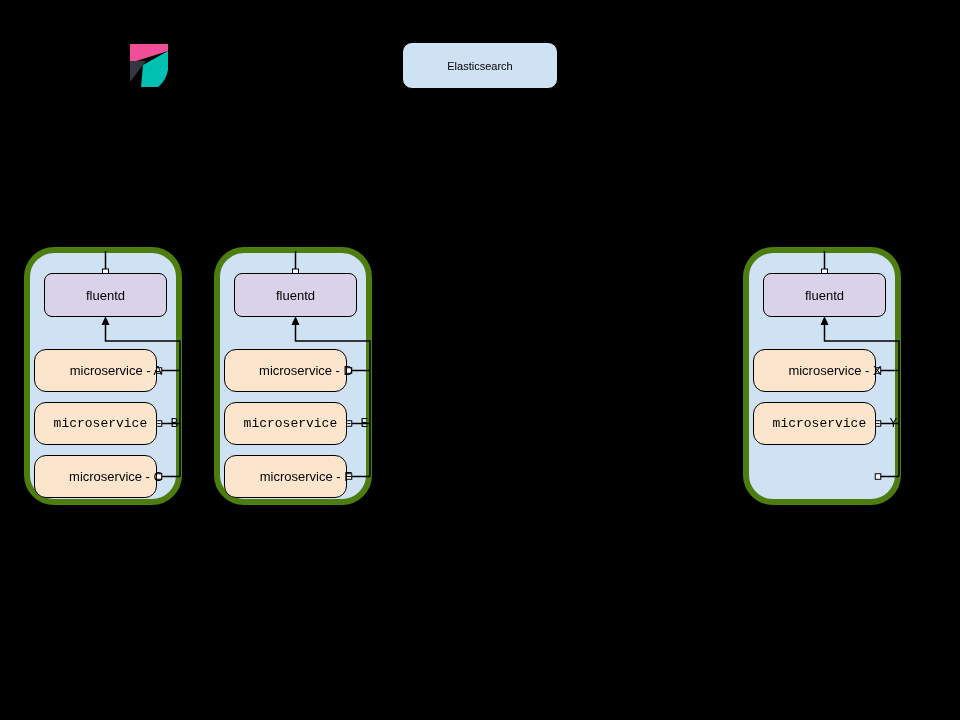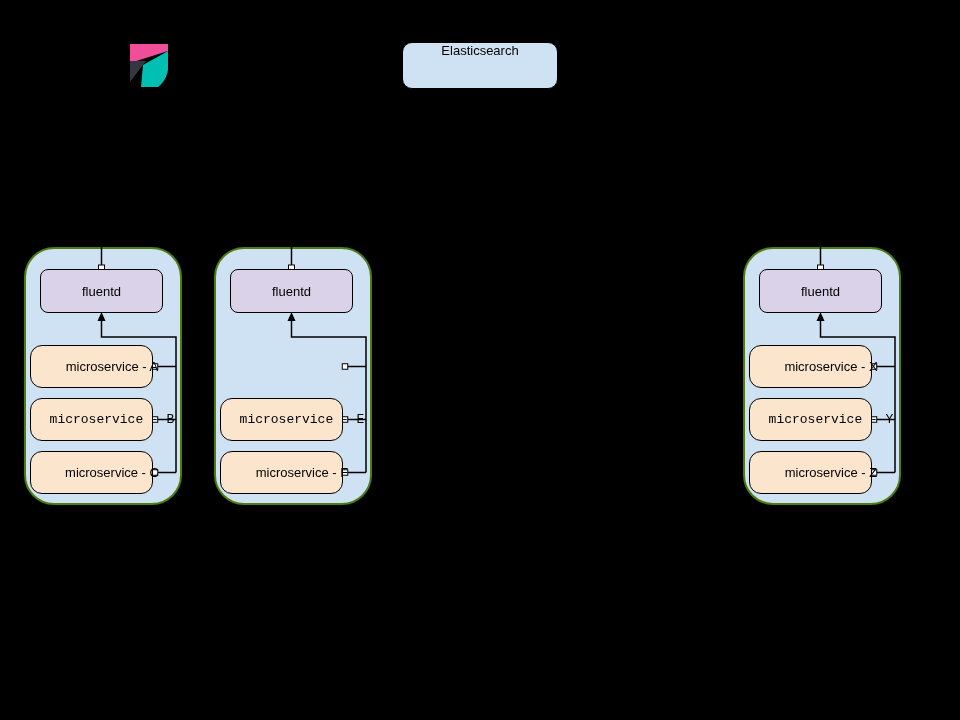--- a/index.html
+++ b/index.html
@@ -11,27 +11,27 @@
     overflow: hidden;
   }
   .canvas { position: absolute; left: 0; top: 0; width: 960px; height: 720px; }
 
   .kibana-logo { position: absolute; left: 130px; top: 44px; width: 38px; height: 43px; }
 
   .es-node {
     position: absolute; left: 402px; top: 42px; width: 156px; height: 47px;
     background: #cfe2f3; border: 1px solid #000; border-radius: 10px;
     box-sizing: border-box;
-    display: flex; align-items: flex-start; justify-content: center;
-    font-size: 13px; color: #000;
+    display: flex; align-items: center; justify-content: center;
+    font-size: 11px; color: #000;
   }
 
   .pod {
     position: absolute; top: 247px; width: 158px; height: 258px;
-    background: #cfe2f3; border: 2px solid #4d7c0f; border-radius: 30px;
+    background: #cfe2f3; border: 6px solid #4d7c0f; border-radius: 30px;
     box-sizing: border-box;
   }
   .pod-1 { left: 24px; }
   .pod-2 { left: 214px; }
   .pod-3 { left: 743px; }
 
   .pod .connectors {
     position: absolute; left: -2px; top: -2px; width: 158px; height: 258px;
     pointer-events: none;
   }
@@ -102,20 +102,21 @@
       <line x1="131" y1="119.5" x2="152" y2="119.5" stroke="#000" stroke-width="1.5"></line>
       <line x1="131" y1="172.5" x2="152" y2="172.5" stroke="#000" stroke-width="1.5"></line>
       <line x1="131" y1="225.5" x2="152" y2="225.5" stroke="#000" stroke-width="1.5"></line>
       <rect x="128.25" y="116.75" width="5.5" height="5.5" fill="#ffffff" stroke="#000" stroke-width="1"></rect>
       <rect x="128.25" y="169.75" width="5.5" height="5.5" fill="#ffffff" stroke="#000" stroke-width="1"></rect>
       <rect x="128.25" y="222.75" width="5.5" height="5.5" fill="#ffffff" stroke="#000" stroke-width="1"></rect>
     </svg>
     <div class="fluentd-box">
       <span>fluentd</span>
     </div>
+    <div class="ms-box ms-1">microservice - D</div>
     <div class="ms-box ms-3">microservice - F</div>
     <div class="ms-box ms-2">microservice - E</div>
   </div>
 
   <div class="pod pod-3">
     <svg class="connectors" viewBox="0 0 158 258" xmlns="http://www.w3.org/2000/svg" aria-hidden="true">
       <line x1="77.5" y1="0" x2="77.5" y2="21" stroke="#000" stroke-width="1.5"></line>
       <rect x="74.5" y="18" width="6" height="6" fill="#ffffff" stroke="#000" stroke-width="1"></rect>
       <polyline points="152,225.5 152,90 77.5,90 77.5,72" fill="none" stroke="#000" stroke-width="1.5"></polyline>
       <polygon points="77.5,65 73.5,74 81.5,74" fill="#000"></polygon>
@@ -124,16 +125,15 @@
       <line x1="131" y1="225.5" x2="152" y2="225.5" stroke="#000" stroke-width="1.5"></line>
       <rect x="128.25" y="116.75" width="5.5" height="5.5" fill="#ffffff" stroke="#000" stroke-width="1"></rect>
       <rect x="128.25" y="169.75" width="5.5" height="5.5" fill="#ffffff" stroke="#000" stroke-width="1"></rect>
       <rect x="128.25" y="222.75" width="5.5" height="5.5" fill="#ffffff" stroke="#000" stroke-width="1"></rect>
     </svg>
     <div class="fluentd-box">
       <span>fluentd</span>
     </div>
     <div class="ms-box ms-2">microservice - Y</div>
     <div class="ms-box ms-1">microservice - X</div>
-    <div class="ms-box ms-3">microservice - Z</div>
   </div>
 
 </div>
 
 </body></html>

